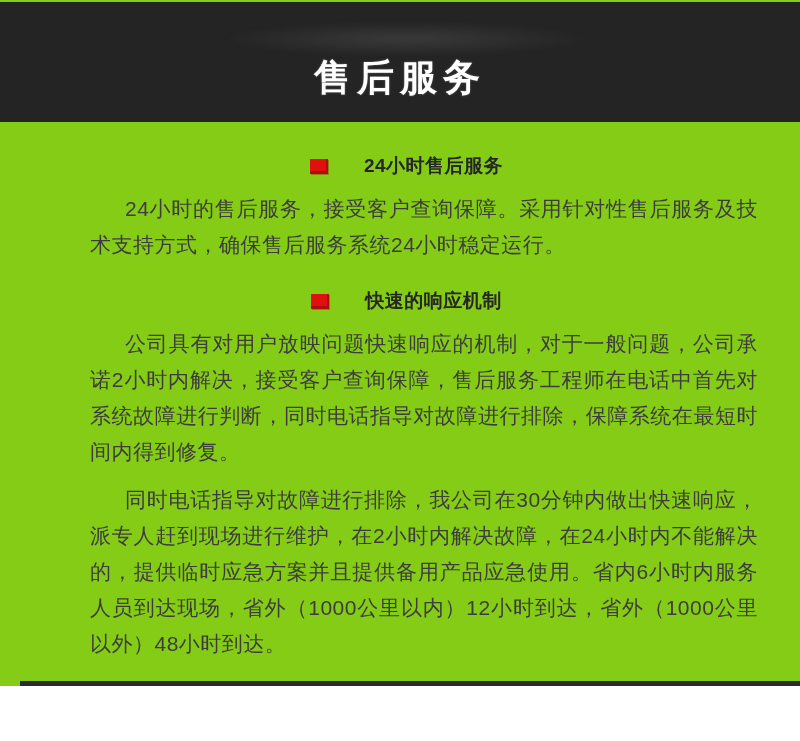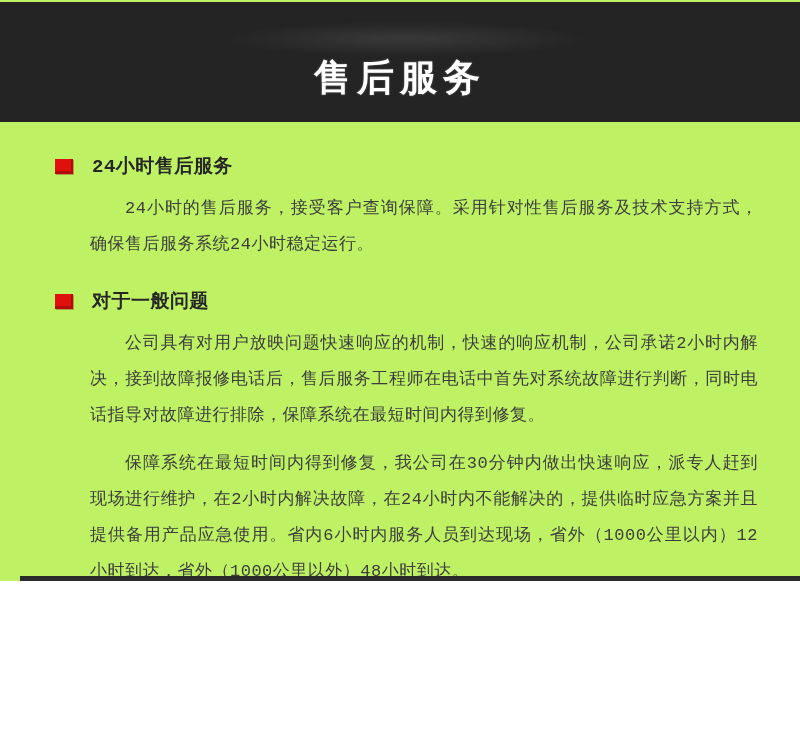--- a/index.html
+++ b/index.html
@@ -1,22 +1,22 @@
 <!DOCTYPE html>
 <html><head>
 <meta charset="utf-8">
 <style>
   html, body { margin: 0; padding: 0; background: #ffffff; }
   .page {
     position: relative;
     width: 800px;
-    height: 581px;
-    background: #bef264;
+    height: 686px;
+    background: #84cc16;
     overflow: hidden;
-    font-family: Liberation Mono, monospace;
+    font-family: Liberation Sans, sans-serif;
   }
   .header {
     position: absolute;
     top: 2px;
     left: 0;
     right: 0;
     height: 120px;
     background: #242424;
   }
   .watermark {
@@ -44,39 +44,40 @@
     position: absolute;
     top: 122px;
     left: 0;
     right: 0;
   }
   .section { margin: 25px 42px 0 55px; }
   .section:first-child { margin-top: 31px; }
   .section-head {
     display: flex;
     align-items: center;
-    gap: 19px;
+    gap: 36px;
     margin-bottom: 4px;
+    justify-content: center;
   }
   .bullet {
     width: 18px;
     height: 15px;
     flex: 0 0 auto;
     background: #e0100e;
     box-shadow: inset -2px -3px 0 rgba(140,10,8,0.55), 1px 1px 0 rgba(140,10,8,0.35);
   }
   .section-heading {
     font-size: 19px;
     font-weight: bold;
     color: #262626;
     letter-spacing: 0.5px;
   }
   .section p {
     margin: 12px 0 0 35px;
-    font-size: 17px;
+    font-size: 21px;
     line-height: 36px;
     color: #3d3d3d;
     text-align: justify;
     text-indent: 35px;
     letter-spacing: 0.5px;
   }
   .bottom-bar {
     position: absolute;
     bottom: 0;
     left: 20px;
@@ -103,24 +104,24 @@
       </div>
     <p>24小时的售后服务，接受客户查询保障。采用针对性售后服务及技术支持方式，确保售后服务系统24小时稳定运行。</p>
       </div>
 
     <div class="section">
       </div>
 
     <div class="section">
       <div class="section-head">
         <span class="bullet" style="background: rgb(224, 16, 14);"></span>
-        <span class="section-heading">对于一般问题</span>
+        <span class="section-heading">快速的响应机制</span>
       </div>
-    <p>公司具有对用户放映问题快速响应的机制，快速的响应机制，公司承诺2小时内解决，接到故障报修电话后，售后服务工程师在电话中首先对系统故障进行判断，同时电话指导对故障进行排除，保障系统在最短时间内得到修复。</p>
-        <p>保障系统在最短时间内得到修复，我公司在30分钟内做出快速响应，派专人赶到现场进行维护，在2小时内解决故障，在24小时内不能解决的，提供临时应急方案并且提供备用产品应急使用。省内6小时内服务人员到达现场，省外（1000公里以内）12小时到达，省外（1000公里以外）48小时到达。</p>
+    <p>公司具有对用户放映问题快速响应的机制，对于一般问题，公司承诺2小时内解决，接受客户查询保障，售后服务工程师在电话中首先对系统故障进行判断，同时电话指导对故障进行排除，保障系统在最短时间内得到修复。</p>
+        <p>同时电话指导对故障进行排除，我公司在30分钟内做出快速响应，派专人赶到现场进行维护，在2小时内解决故障，在24小时内不能解决的，提供临时应急方案并且提供备用产品应急使用。省内6小时内服务人员到达现场，省外（1000公里以内）12小时到达，省外（1000公里以外）48小时到达。</p>
       </div>
 
     <div class="section">
       <div class="section-head">
         <span class="bullet" style="background: rgb(224, 16, 14);"></span>
         <span class="section-heading">保修期限与维修费</span>
       </div>
     </div>
   </div>
 

